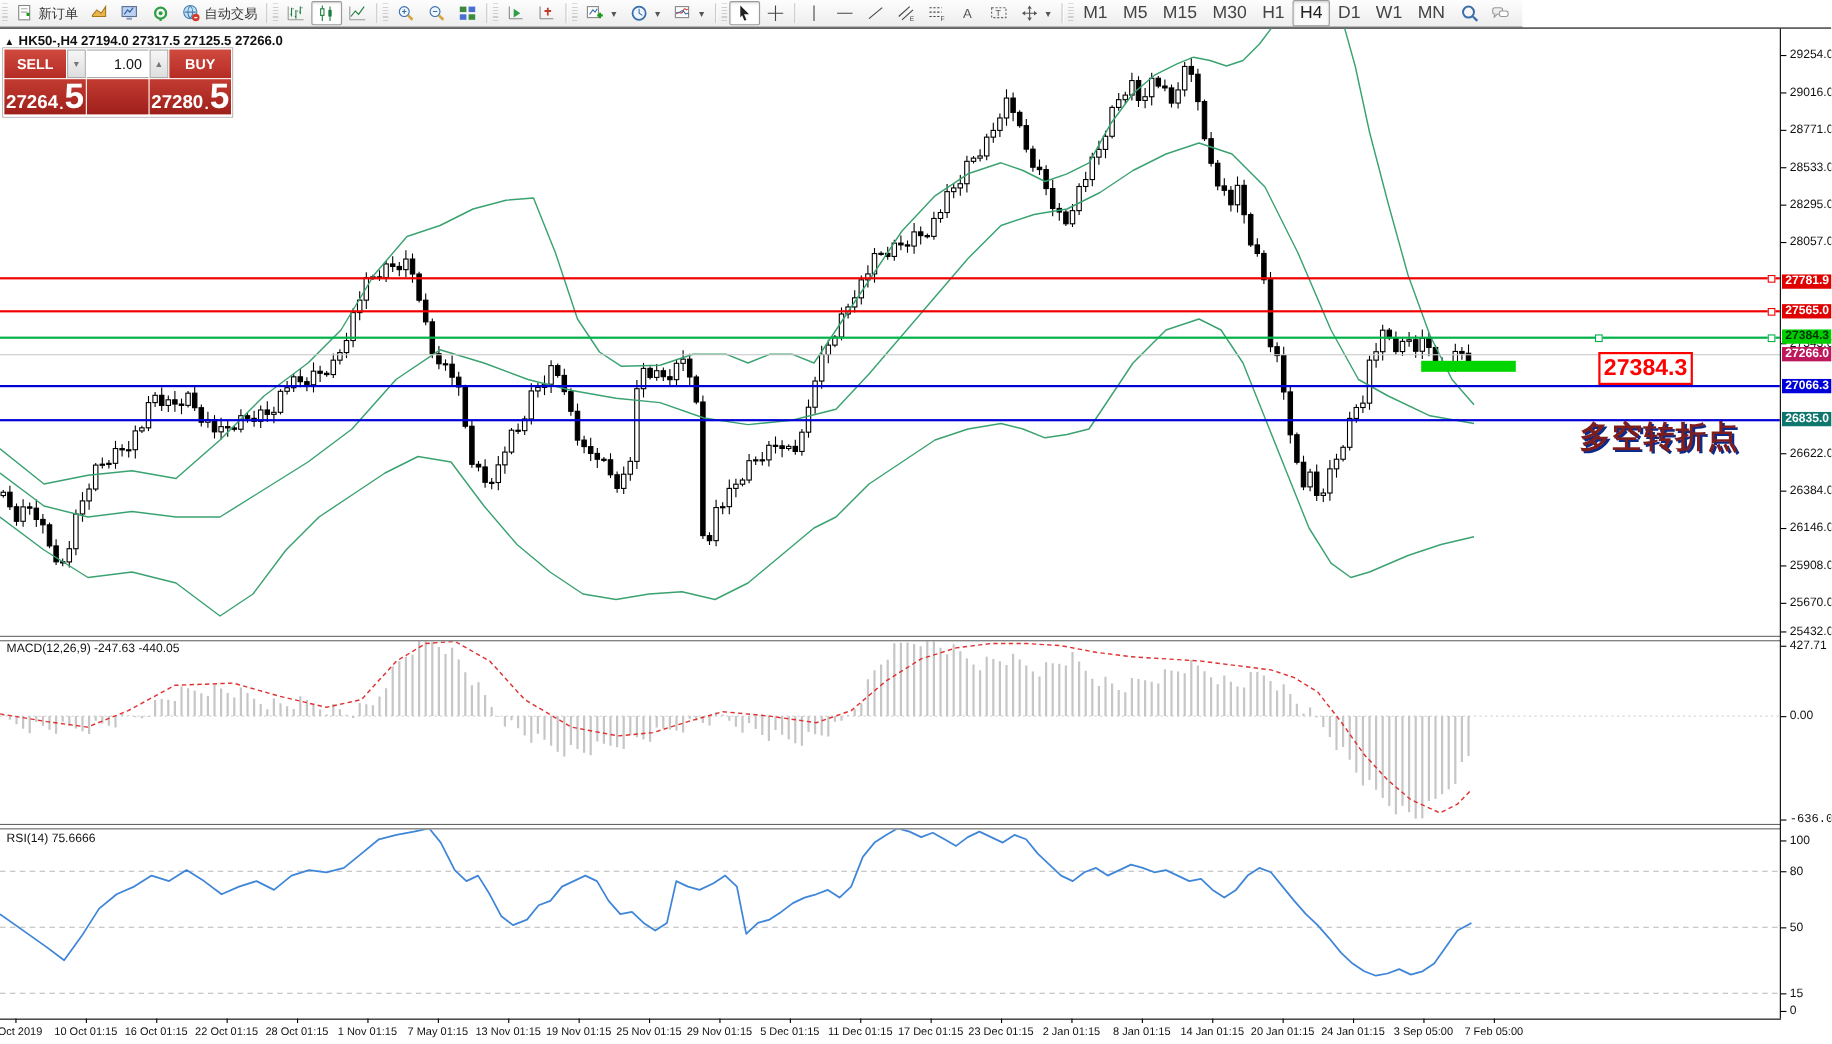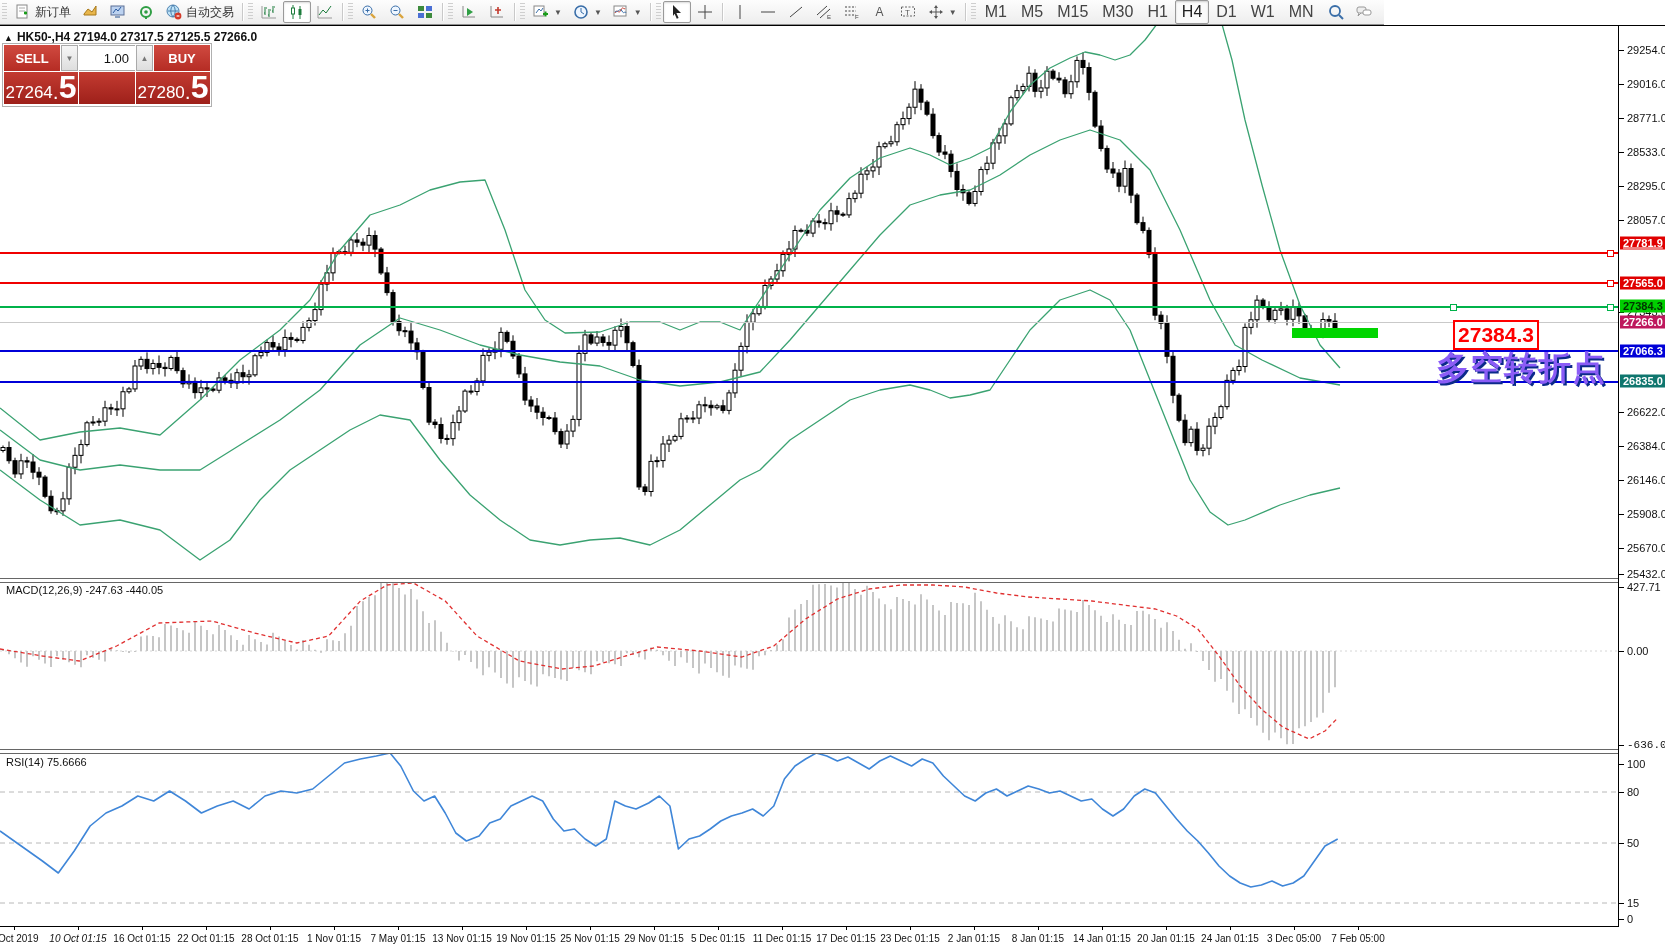--- a/index.html
+++ b/index.html
@@ -30,34 +30,34 @@
   .badge{position:absolute;left:1620px;font-size:11px;font-weight:bold;color:#fff;padding:0 3px;line-height:13px;transform:translateY(-50%);z-index:9;white-space:nowrap;}
   .hline{position:absolute;left:0;width:1618px;z-index:5;}
   .hmark{position:absolute;width:5px;height:5px;background:#fff;z-index:6;}
   .dlab{position:absolute;top:907px;font-size:10px;color:#111;transform:translateX(-50%);white-space:nowrap;z-index:8;}
   .dtick{position:absolute;top:900px;width:1px;height:4px;background:#000;z-index:8;}
   .sepline{position:absolute;left:0;width:1619px;height:3px;background:#fff;border-top:1px solid #666;border-bottom:1px solid #666;z-index:7;}
   .indlab{position:absolute;left:6px;font-size:11px;color:#111;z-index:8;}
   #grect{position:absolute;left:1292px;top:302px;width:86px;height:10px;background:#00d500;z-index:6;}
   #pricebox{position:absolute;left:1453px;top:294px;width:82px;height:26px;border:2px solid #f00;background:#fff;
             color:#f00;font-size:21px;font-weight:bold;text-align:center;line-height:25px;z-index:7;}
-  #cnote{position:absolute;left:1436px;top:320px;font-size:33px;font-weight:bold;color:#8b5cf6;
+  #cnote{position:absolute;left:1436px;top:352px;font-size:28px;font-weight:bold;color:#7f1d1d;
          text-shadow:2px 2px 0 #0b2a8a;letter-spacing:1px;z-index:7;white-space:nowrap;}
   
   #trade{position:absolute;left:3px;top:18px;width:206px;height:60px;background:#fff;z-index:10;
          display:grid;grid-template-columns:56px 17px 56px 17px 56px;grid-template-rows:26px 32px;gap:1px;
          border:1px solid #fff;box-shadow:0 0 0 1px #b0b0b0;}
   .red{background:linear-gradient(180deg,#d04a40,#b52c24);color:#fff;}
   #sellbtn,#buybtn{display:flex;align-items:center;justify-content:center;font-size:13px;font-weight:bold;}
   .spin{background:linear-gradient(180deg,#f6f6f6,#dedede);display:flex;align-items:center;justify-content:center;color:#777;font-size:8px;border:1px solid #aaa;}
   #vol{background:#fff;display:flex;align-items:center;justify-content:flex-end;padding-right:6px;font-size:13px;color:#111;border-top:1px solid #aaa;border-bottom:1px solid #aaa;}
   .pricecell{grid-column:span 2;display:flex;align-items:flex-end;justify-content:center;padding-bottom:3px;
              background:linear-gradient(180deg,#c33b31,#9e201a);color:#fff;}
   #sellprice{grid-column:1/3;} #buyprice{grid-column:4/6;}
-  .pmain{font-size:17px;font-weight:normal;line-height:1;}
+  .pmain{font-size:17px;font-weight:bold;line-height:1;}
   .pdot{font-size:14px;font-weight:bold;line-height:1;margin:0 1px;}
   .pbig{font-size:32px;font-weight:bold;line-height:.8;}
   #midgap{grid-column:3/4;background:linear-gradient(180deg,#c33b31,#9e201a);}
 </style>
 </head>
 <body>
 
 <div id="screen">
 
   <div id="toolbar">
@@ -1018,21 +1018,21 @@
         <div class="ptick" style="top: 420px;"></div>
         <div class="plab" style="top: 420px;">26384.0</div>
         <div class="ptick" style="top: 454px;"></div>
         <div class="plab" style="top: 454px;">26146.0</div>
         <div class="ptick" style="top: 488px;"></div>
         <div class="plab" style="top: 488px;">25908.0</div>
         <div class="ptick" style="top: 522px;"></div>
         <div class="plab" style="top: 522px;">25670.0</div>
         <div class="ptick" style="top: 548px;"></div>
         <div class="plab" style="top: 548px;">25432.0</div>
-        <div class="badge" style="top: 217px; background: rgb(224, 0, 0); color: rgb(255, 255, 255); text-decoration: underline;">27781.9</div>
+        <div class="badge" style="top: 230px; background: rgb(224, 0, 0); color: rgb(255, 255, 255);">27781.9</div>
         <div class="badge" style="top: 257px; background: rgb(224, 0, 0); color: rgb(255, 255, 255);">27565.0</div>
         <div class="badge" style="top: 280px; background: rgb(0, 206, 0); color: rgb(0, 51, 0);">27384.3</div>
         <div class="badge" style="top: 296px; background: #be185d; color: rgb(255, 255, 255);">27266.0</div>
         <div class="badge" style="top: 325px; background: rgb(0, 0, 216); color: rgb(255, 255, 255);">27066.3</div>
         <div class="badge" style="top: 355px; background: #0f766e; color: rgb(255, 255, 255);">26835.0</div>
         <div class="ptick" style="top: 561px;"></div>
         <div class="plab" style="top: 561px;">427.71</div>
         <div class="ptick" style="top: 625px;"></div>
         <div class="plab" style="top: 625px;">0.00</div>
         <div class="ptick" style="top: 719px;"></div>
@@ -1057,21 +1057,21 @@
         <div class="hmark" style="left: 1450px; top: 278px; border: 1px solid rgb(0, 178, 74);"></div>
         <div class="hmark" style="left: 1607px; top: 278px; border: 1px solid rgb(0, 178, 74);"></div>
         <div class="hline" style="top: 295.5px; height: 1px; background: rgb(201, 201, 201);"></div>
         <div class="hline" style="top: 324px; height: 2px; background: rgb(0, 0, 216);"></div>
         <div class="hline" style="top: 355px; height: 2px; background: rgb(0, 0, 216);"></div>
       </div>
     <div id="date-layer">
         <div class="dtick" style="left: 14px;"></div>
         <div class="dlab" style="left: 14px;">3 Oct 2019</div>
         <div class="dtick" style="left: 78px;"></div>
-        <div class="dlab" style="left: 78px; font-style: italic;">10 Oct 01:15</div>
+        <div class="dlab" style="left: 78px;">10 Oct 01:15</div>
         <div class="dtick" style="left: 142px;"></div>
         <div class="dlab" style="left: 142px;">16 Oct 01:15</div>
         <div class="dtick" style="left: 206px;"></div>
         <div class="dlab" style="left: 206px;">22 Oct 01:15</div>
         <div class="dtick" style="left: 270px;"></div>
         <div class="dlab" style="left: 270px;">28 Oct 01:15</div>
         <div class="dtick" style="left: 334px;"></div>
         <div class="dlab" style="left: 334px;">1 Nov 01:15</div>
         <div class="dtick" style="left: 398px;"></div>
         <div class="dlab" style="left: 398px;">7 May 01:15</div>
@@ -1095,21 +1095,21 @@
         <div class="dlab" style="left: 974px;">2 Jan 01:15</div>
         <div class="dtick" style="left: 1038px;"></div>
         <div class="dlab" style="left: 1038px;">8 Jan 01:15</div>
         <div class="dtick" style="left: 1102px;"></div>
         <div class="dlab" style="left: 1102px;">14 Jan 01:15</div>
         <div class="dtick" style="left: 1166px;"></div>
         <div class="dlab" style="left: 1166px;">20 Jan 01:15</div>
         <div class="dtick" style="left: 1230px;"></div>
         <div class="dlab" style="left: 1230px;">24 Jan 01:15</div>
         <div class="dtick" style="left: 1294px;"></div>
-        <div class="dlab" style="left: 1294px;">3 Dec 05:00</div>
+        <div class="dlab" style="left: 1294px;">3 Sep 05:00</div>
         <div class="dtick" style="left: 1358px;"></div>
         <div class="dlab" style="left: 1358px;">7 Feb 05:00</div>
       </div>
 
     <div id="grect"></div>
     <div id="pricebox">27384.3</div>
     <div id="cnote">多空转折点</div>
 
     <span class="indlab" style="top:558px;">MACD(12,26,9) -247.63 -440.05</span>
     <span class="indlab" style="top:730px;">RSI(14) 75.6666</span>

